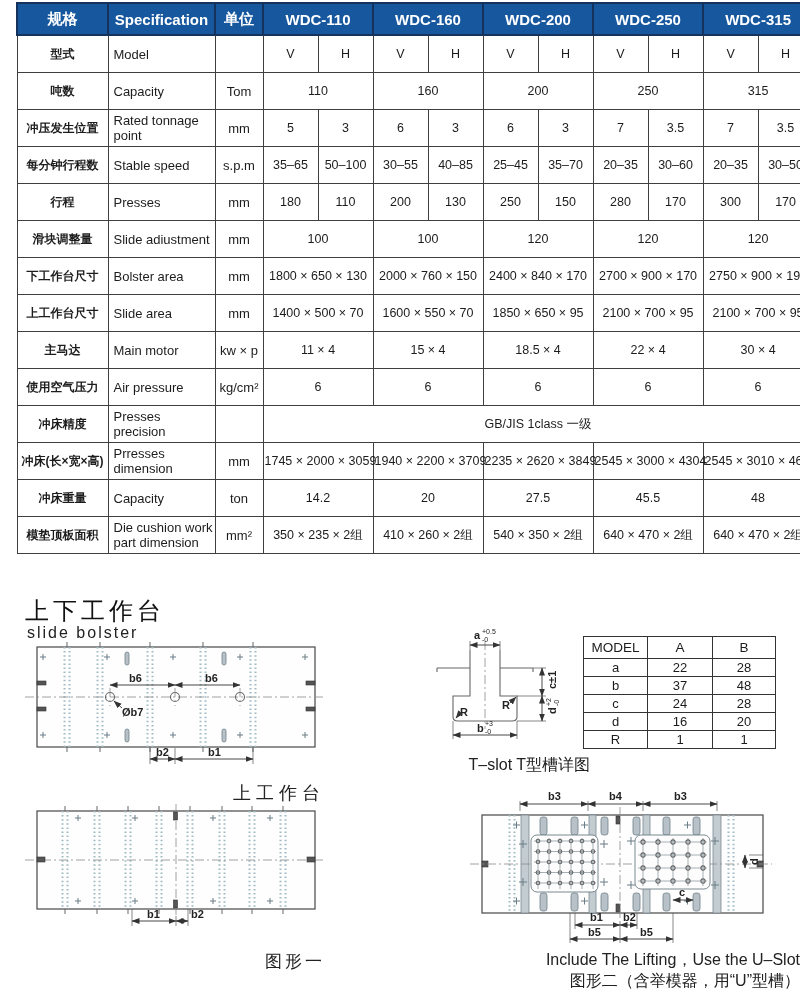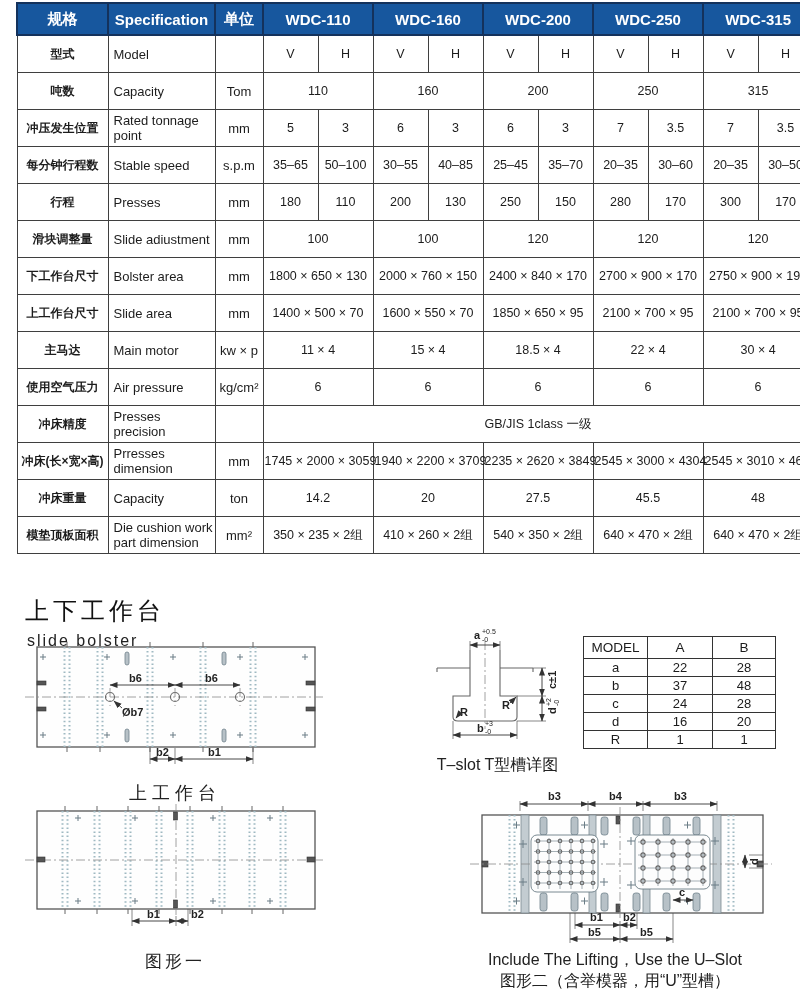--- a/index.html
+++ b/index.html
@@ -12,22 +12,22 @@
   table.spec td{border:1px solid #3f3f3f;text-align:center;vertical-align:middle;
                 height:36px;padding:0 1px;font-size:13px;}
   table.spec td.cn{font-size:12px;font-weight:bold;}
   table.spec td.en{text-align:left;padding-left:5px;font-size:13px;}
   table.spec td.unit{font-size:13px;}
   table.spec td.val{font-size:12.5px;white-space:nowrap;}
   
   .abs{position:absolute;}
   .sec-title{left:25px;top:595px;font-family:"Liberation Serif","DejaVu Serif",serif;
              font-size:24px;font-weight:normal;letter-spacing:4px;color:#111;}
-  .sec-sub{left:27px;top:624px;font-size:16px;letter-spacing:2px;color:#222;margin-top:8px;}
-  .cap{color:#222;text-align:center;}
+  .sec-sub{left:27px;top:624px;font-size:16px;letter-spacing:2px;color:#222;}
+  .cap{color:#222;text-align:right;}
   .cap1{left:25px;top:781px;width:300px;font-size:18px;letter-spacing:5px;}
   .capT{left:405px;top:755px;width:185px;font-size:16px;}
   .capF1{left:25px;top:950px;width:300px;font-size:17px;letter-spacing:3px;}
   .capF2{left:430px;top:949px;width:370px;font-size:16px;line-height:21px;}
   table.mtable{position:absolute;left:583px;top:636px;border-collapse:collapse;background:#fff;}
   table.mtable td{border:1px solid #333;text-align:center;font-size:13px;padding:0;height:17px;}
   table.mtable tr.mhead td{height:21px;font-size:13.5px;}
   table.mtable td.c1{width:63px;} table.mtable td.c2{width:64px;} table.mtable td.c3{width:62px;}
   svg{position:absolute;overflow:visible;}
   svg text{font-family:"Liberation Sans",sans-serif;fill:#222;}

